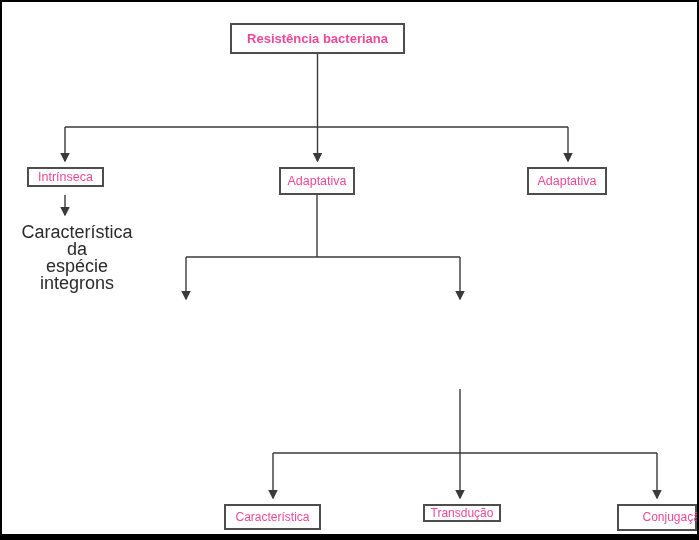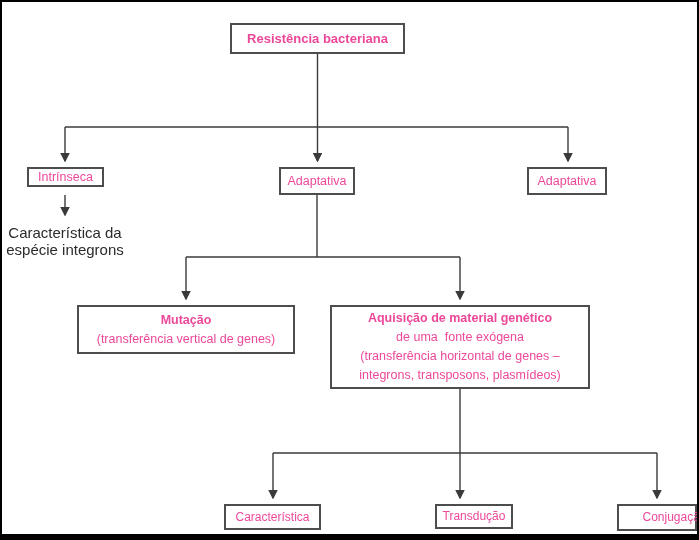--- a/index.html
+++ b/index.html
@@ -40,30 +40,30 @@
     line-height: 19px;
   }
   .node.bold-title .title { font-weight: bold; }
   .node-root        { left: 228px; top: 21px;  width: 175px; height: 31px; font-weight: bold; font-size: 13px; }
   .node-intrinseca  { left: 25px;  top: 165px; width: 77px;  height: 20px; }
   .node-adquirida   { left: 277px; top: 165px; width: 76px;  height: 28px; }
   .node-adaptativa  { left: 525px; top: 165px; width: 80px;  height: 28px; }
   .node-mutacao     { left: 75px;  top: 303px; width: 218px; height: 49px; }
   .node-aquisicao   { left: 328px; top: 303px; width: 260px; height: 84px; }
   .node-transformacao { left: 222px; top: 502px; width: 97px; height: 26px; font-size: 12px; }
-  .node-transducao    { left: 421px; top: 502px; width: 78px; height: 25px; font-size: 12px; margin-left: 12px; }
+  .node-transducao    { left: 421px; top: 502px; width: 78px; height: 18px; font-size: 12px; }
   .node-conjugacao    { left: 615px; top: 502px; width: 80px; height: 27px; font-size: 12px; padding-left: 35px; }
   .free-label {
     position: absolute;
-    left: 4px;
+    left: 16px;
     top: 222px;
     width: 118px;
     text-align: center;
     color: #2b2b2b;
-    font-size: 15px;
+    font-size: 18px;
     line-height: 17px;
   }
   .pre { white-space: pre-wrap; }
 </style>
 </head>
 <body>
 
 <div class="canvas">
 
   <svg class="connectors" viewBox="0 0 699 540" xmlns="http://www.w3.org/2000/svg">
@@ -109,31 +109,21 @@
 
   <div class="node node-adaptativa">
     <span>Adaptativa</span>
   </div>
 
   <div class="free-label">
     <div>Característica da</div>
     <div>espécie integrons</div>
   </div>
 
-  <div class="node node-mutacao bold-title">
-    <div class="title">Mutação</div>
-    <div>(transferência vertical de genes)</div>
-  </div>
 
-  <div class="node node-aquisicao bold-title">
-    <div class="title">Aquisição de material genético</div>
-    <div class="pre">de uma  fonte exógena</div>
-    <div>(transferência horizontal de genes –</div>
-    <div>integrons, transposons, plasmídeos)</div>
-  </div>
 
   <div class="node node-transformacao">
     <span>Característica</span>
   </div>
 
   <div class="node node-transducao">
     <span>Transdução</span>
   </div>
 
   <div class="node node-conjugacao">

